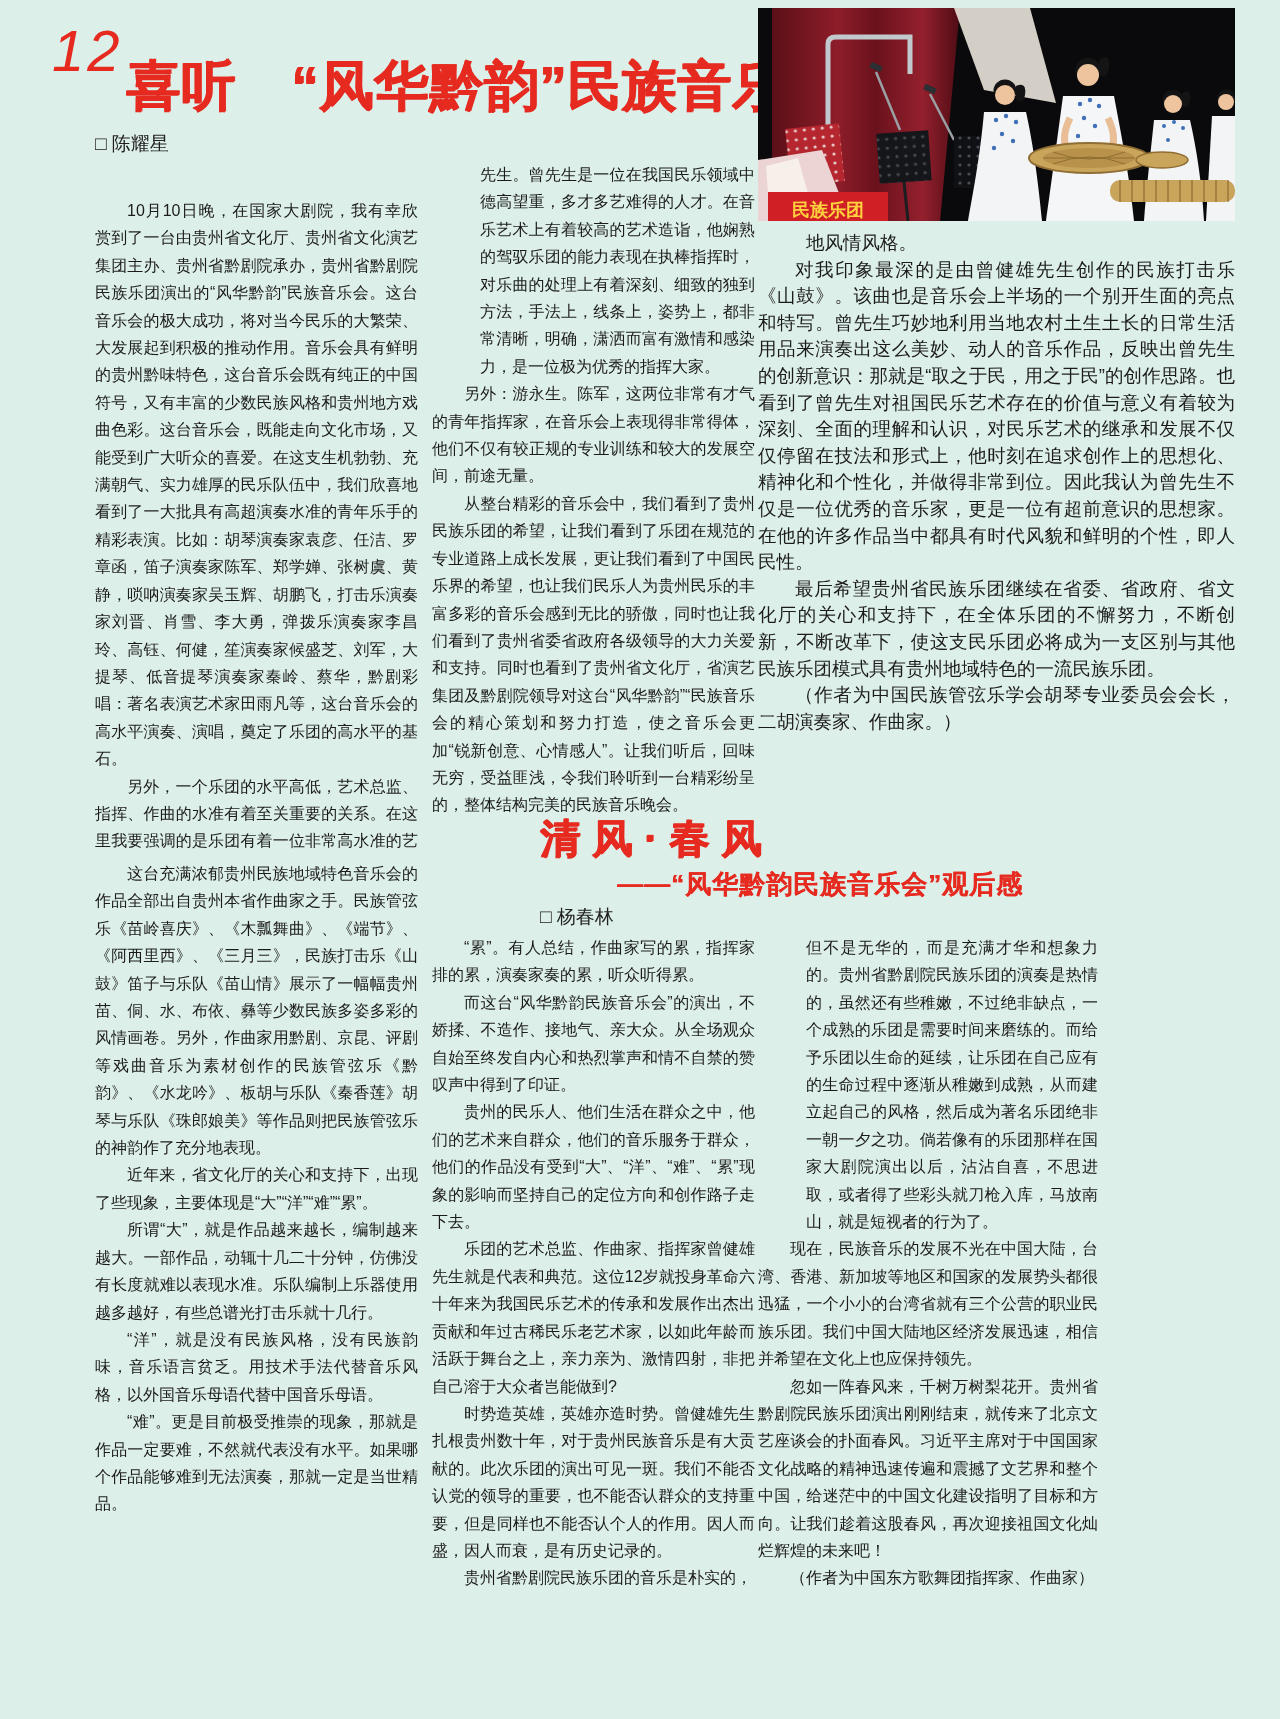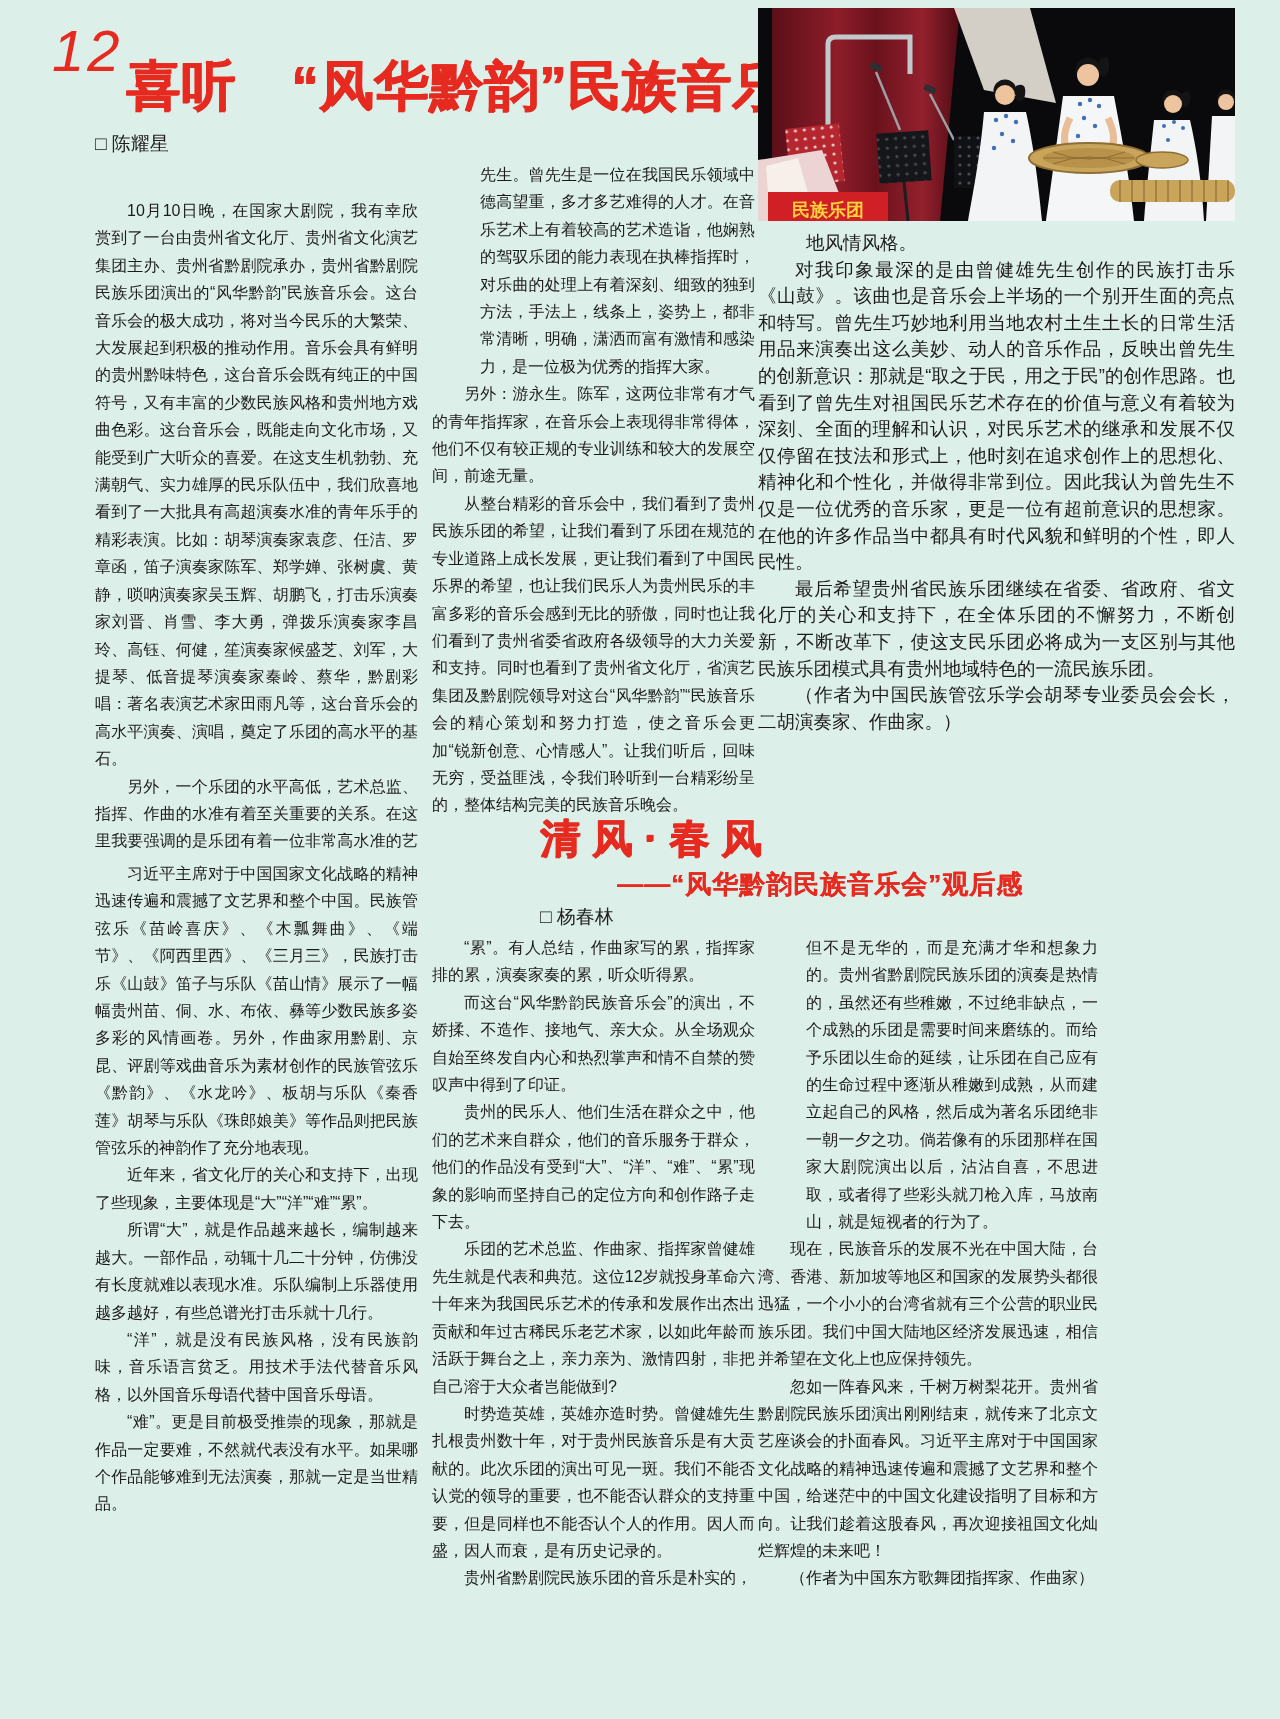--- a/index.html
+++ b/index.html
@@ -204,21 +204,21 @@
     <p>对我印象最深的是由曾健雄先生创作的民族打击乐《山鼓》。该曲也是音乐会上半场的一个别开生面的亮点和特写。曾先生巧妙地利用当地农村土生土长的日常生活用品来演奏出这么美妙、动人的音乐作品，反映出曾先生的创新意识：那就是“取之于民，用之于民”的创作思路。也看到了曾先生对祖国民乐艺术存在的价值与意义有着较为深刻、全面的理解和认识，对民乐艺术的继承和发展不仅仅停留在技法和形式上，他时刻在追求创作上的思想化、精神化和个性化，并做得非常到位。因此我认为曾先生不仅是一位优秀的音乐家，更是一位有超前意识的思想家。在他的许多作品当中都具有时代风貌和鲜明的个性，即人民性。</p>
     <p>最后希望贵州省民族乐团继续在省委、省政府、省文化厅的关心和支持下，在全体乐团的不懈努力，不断创新，不断改革下，使这支民乐团必将成为一支区别与其他民族乐团模式具有贵州地域特色的一流民族乐团。</p>
     <p>（作者为中国民族管弦乐学会胡琴专业委员会会长，二胡演奏家、作曲家。）</p>
   </div>
 
   <div class="a2-title">清风·春风</div>
   <div class="a2-subtitle">——“风华黔韵民族音乐会”观后感</div>
   <div class="byline a2-byline">□ 杨春林</div>
 
   <div class="col a2c1">
-    <p>习近平主席对于中国国家文化战略的精神迅速传遍和震撼了文艺界和整个中国。民族管弦乐《苗岭喜庆》、《木瓢舞曲》、《端节》、《阿西里西》、《三月三》，民族打击乐《山鼓》笛子与乐队《苗山情》展示了一幅幅贵州苗、侗、水、布依、彝等少数民族多姿多彩的风情画卷。另外，作曲家用黔剧、京昆、评剧等戏曲音乐为素材创作的民族管弦乐《黔韵》、《水龙吟》、板胡与乐队《秦香莲》胡琴与乐队《珠郎娘美》等作品则把民族管弦乐的神韵作了充分地表现。</p>
+    <p>这台充满浓郁贵州民族地域特色音乐会的作品全部出自贵州本省作曲家之手。民族管弦乐《苗岭喜庆》、《木瓢舞曲》、《端节》、《阿西里西》、《三月三》，民族打击乐《山鼓》笛子与乐队《苗山情》展示了一幅幅贵州苗、侗、水、布依、彝等少数民族多姿多彩的风情画卷。另外，作曲家用黔剧、京昆、评剧等戏曲音乐为素材创作的民族管弦乐《黔韵》、《水龙吟》、板胡与乐队《秦香莲》胡琴与乐队《珠郎娘美》等作品则把民族管弦乐的神韵作了充分地表现。</p>
     <p>近年来，省文化厅的关心和支持下，出现了些现象，主要体现是“大”“洋”“难”“累”。</p>
     <p>所谓“大”，就是作品越来越长，编制越来越大。一部作品，动辄十几二十分钟，仿佛没有长度就难以表现水准。乐队编制上乐器使用越多越好，有些总谱光打击乐就十几行。</p>
     <p>“洋”，就是没有民族风格，没有民族韵味，音乐语言贫乏。用技术手法代替音乐风格，以外国音乐母语代替中国音乐母语。</p>
     <p>“难”。更是目前极受推崇的现象，那就是作品一定要难，不然就代表没有水平。如果哪个作品能够难到无法演奏，那就一定是当世精品。</p>
   </div>
 
   <div class="col a2c2">
     <p>“累”。有人总结，作曲家写的累，指挥家排的累，演奏家奏的累，听众听得累。</p>
     <p>而这台“风华黔韵民族音乐会”的演出，不娇揉、不造作、接地气、亲大众。从全场观众自始至终发自内心和热烈掌声和情不自禁的赞叹声中得到了印证。</p>
     <p>贵州的民乐人、他们生活在群众之中，他们的艺术来自群众，他们的音乐服务于群众，他们的作品没有受到“大”、“洋”、“难”、“累”现象的影响而坚持自己的定位方向和创作路子走下去。</p>

